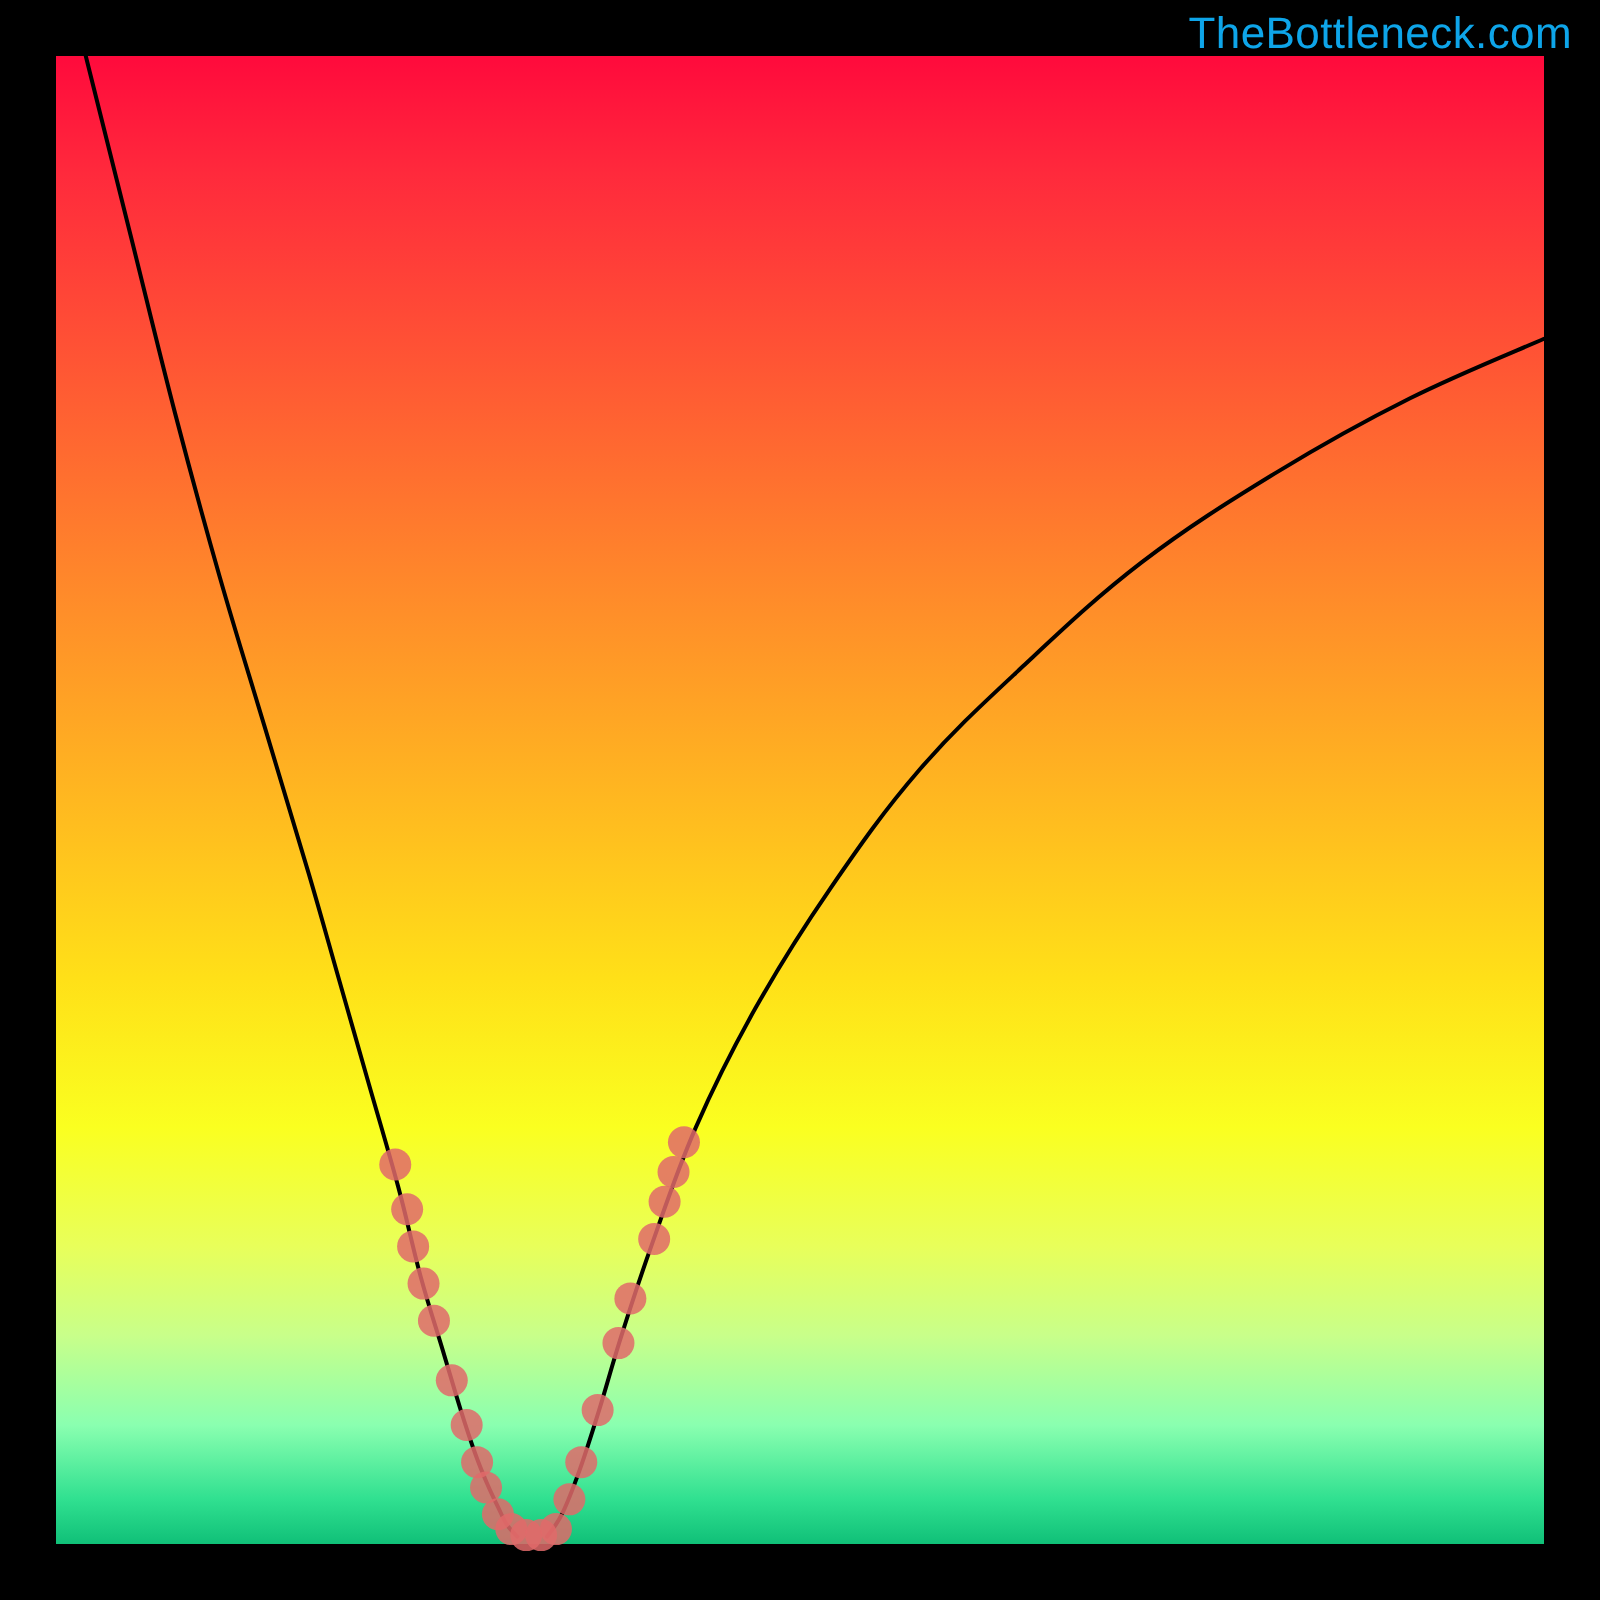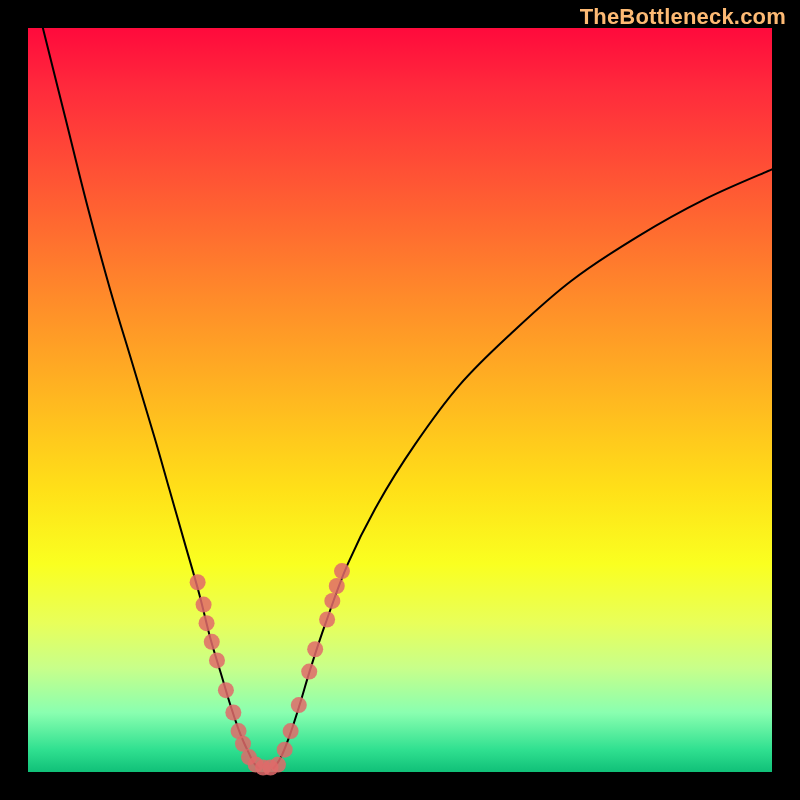--- a/index.html
+++ b/index.html
@@ -36,23 +36,23 @@
       #e8ff5a 80%,
       #c8ff8a 86%,
       #8affb0 92%,
       #30e090 97%,
       #10c078 100%);
   }
   .watermark {
     position: absolute;
     top: 4px;
     right: 14px;
-    color: #fdba74;
+    color: #0ea5e9;
     font-size: 22px;
-    font-weight: 700;
+    font-weight: 400;
     letter-spacing: 0.2px;
     user-select: none;
   }
   svg.curve {
     position: absolute;
     top: 0;
     left: 0;
     width: 744px;
     height: 744px;
     overflow: visible;

